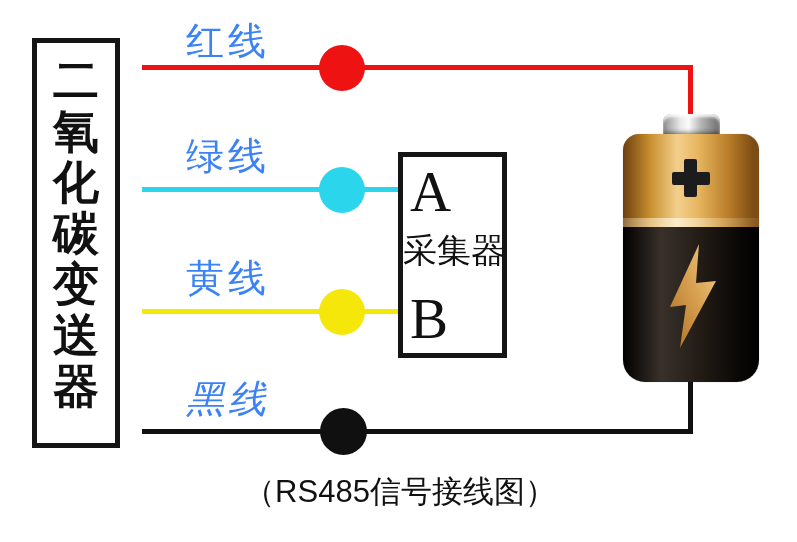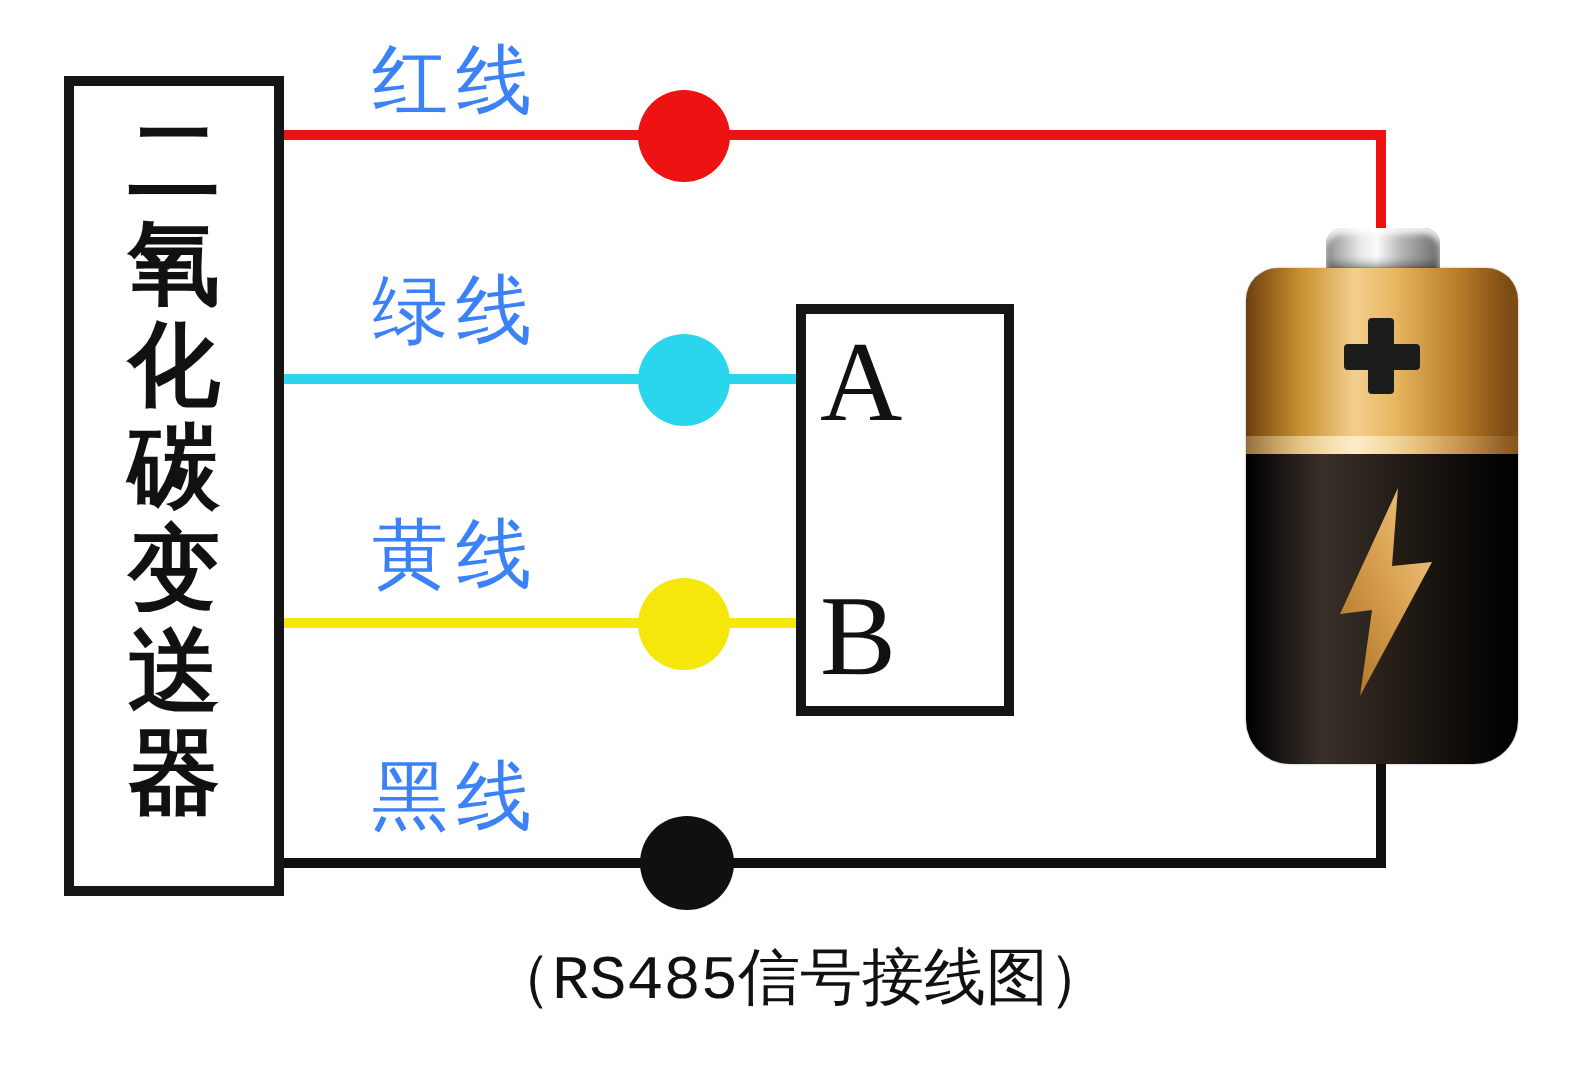--- a/index.html
+++ b/index.html
@@ -1,32 +1,32 @@
 <!DOCTYPE html>
 <html><head>
 <meta charset="utf-8">
 <style>
   html,body{margin:0;padding:0;background:#fff;}
   .canvas{position:relative;width:797px;height:542px;background:#ffffff;overflow:hidden;
           font-family:"Liberation Sans",sans-serif;}
 
   
-  .transmitter-box{position:absolute;left:32px;top:38px;width:110px;height:410px;
+  .transmitter-box{position:absolute;left:32px;top:38px;width:88px;height:410px;
     border:5px solid #151515;box-sizing:border-box;background:#fff;}
   .vtext{position:absolute;top:12px;left:50%;transform:translateX(-50%);
     width:50px;font-size:46px;line-height:51px;font-weight:600;color:#111;
     word-break:break-all;text-align:center;font-family:"Liberation Sans",sans-serif;}
 
   
   .wire-label{position:absolute;left:186px;font-size:38px;letter-spacing:4px;color:#3b82f6;
     font-family:"Liberation Serif",serif;line-height:1;}
   .lbl-red{top:22px;}
   .lbl-green{top:137px;text-align:right;}
   .lbl-yellow{top:259px;}
-  .lbl-black{top:380px;}
+  .lbl-black{top:380px;font-style:italic;}
 
   
   .wire{position:absolute;}
   .c-red{background:#ee1212;}
   .c-green{background:#2bd6ec;}
   .c-yellow{background:#f6e70a;}
   .c-black{background:#101010;}
   .w-red-h{left:142px;top:65px;width:551px;height:5px;}
   .w-red-v{left:688px;top:65px;width:5px;height:51px;}
   .w-green-h{left:142px;top:187px;width:258px;height:5px;}
@@ -65,21 +65,21 @@
     background:linear-gradient(90deg,rgba(255,240,200,.25),rgba(255,243,214,.8) 40%,rgba(235,205,145,.55) 68%,rgba(150,100,40,.4));}
   .black-section{position:relative;height:155px;
     background:linear-gradient(90deg,#000,#39302a 28%,#241d17 55%,#0a0806 85%,#000);}
   .plus-icon{position:absolute;left:0;top:0;width:100%;height:100%;}
   .plus-h{position:absolute;left:49px;top:38px;width:38px;height:13px;background:#1c1c1c;border-radius:2px;}
   .plus-v{position:absolute;left:61px;top:25px;width:13px;height:38px;background:#1c1c1c;border-radius:2px;}
   .bolt-svg{position:absolute;left:47px;top:17px;width:47px;height:104px;}
 
   
   .caption{position:absolute;left:230px;top:474px;width:340px;text-align:center;
-    font-size:31px;color:#111;font-family:Liberation Mono, monospace;line-height:1.15;white-space:nowrap;}
+    font-size:31px;color:#111;font-family:Liberation Sans, sans-serif;line-height:1.15;white-space:nowrap;}
 </style>
 </head>
 <body>
 
 <div class="canvas">
 
   <div class="transmitter-box">
     <div class="vtext">二氧化碳变送器</div>
   </div>
 
@@ -95,20 +95,21 @@
   <div class="wire c-black w-black-h"></div>
   <div class="wire c-black w-black-v"></div>
 
   <div class="dot c-red dot-red"></div>
   <div class="dot c-green dot-green"></div>
   <div class="dot c-yellow dot-yellow"></div>
   <div class="dot c-black dot-black"></div>
 
   <div class="collector-box">
     <div class="terminal term-a">A</div>
+    <div class="collector-label">采集器</div>
     <div class="terminal term-b">B</div>
   </div>
 
   <div class="battery-cap"></div>
   <div class="battery-body">
     <div class="gold-section">
       <div class="plus-icon">
         <span class="plus-h"></span>
           <span class="plus-v"></span>
       </div>

